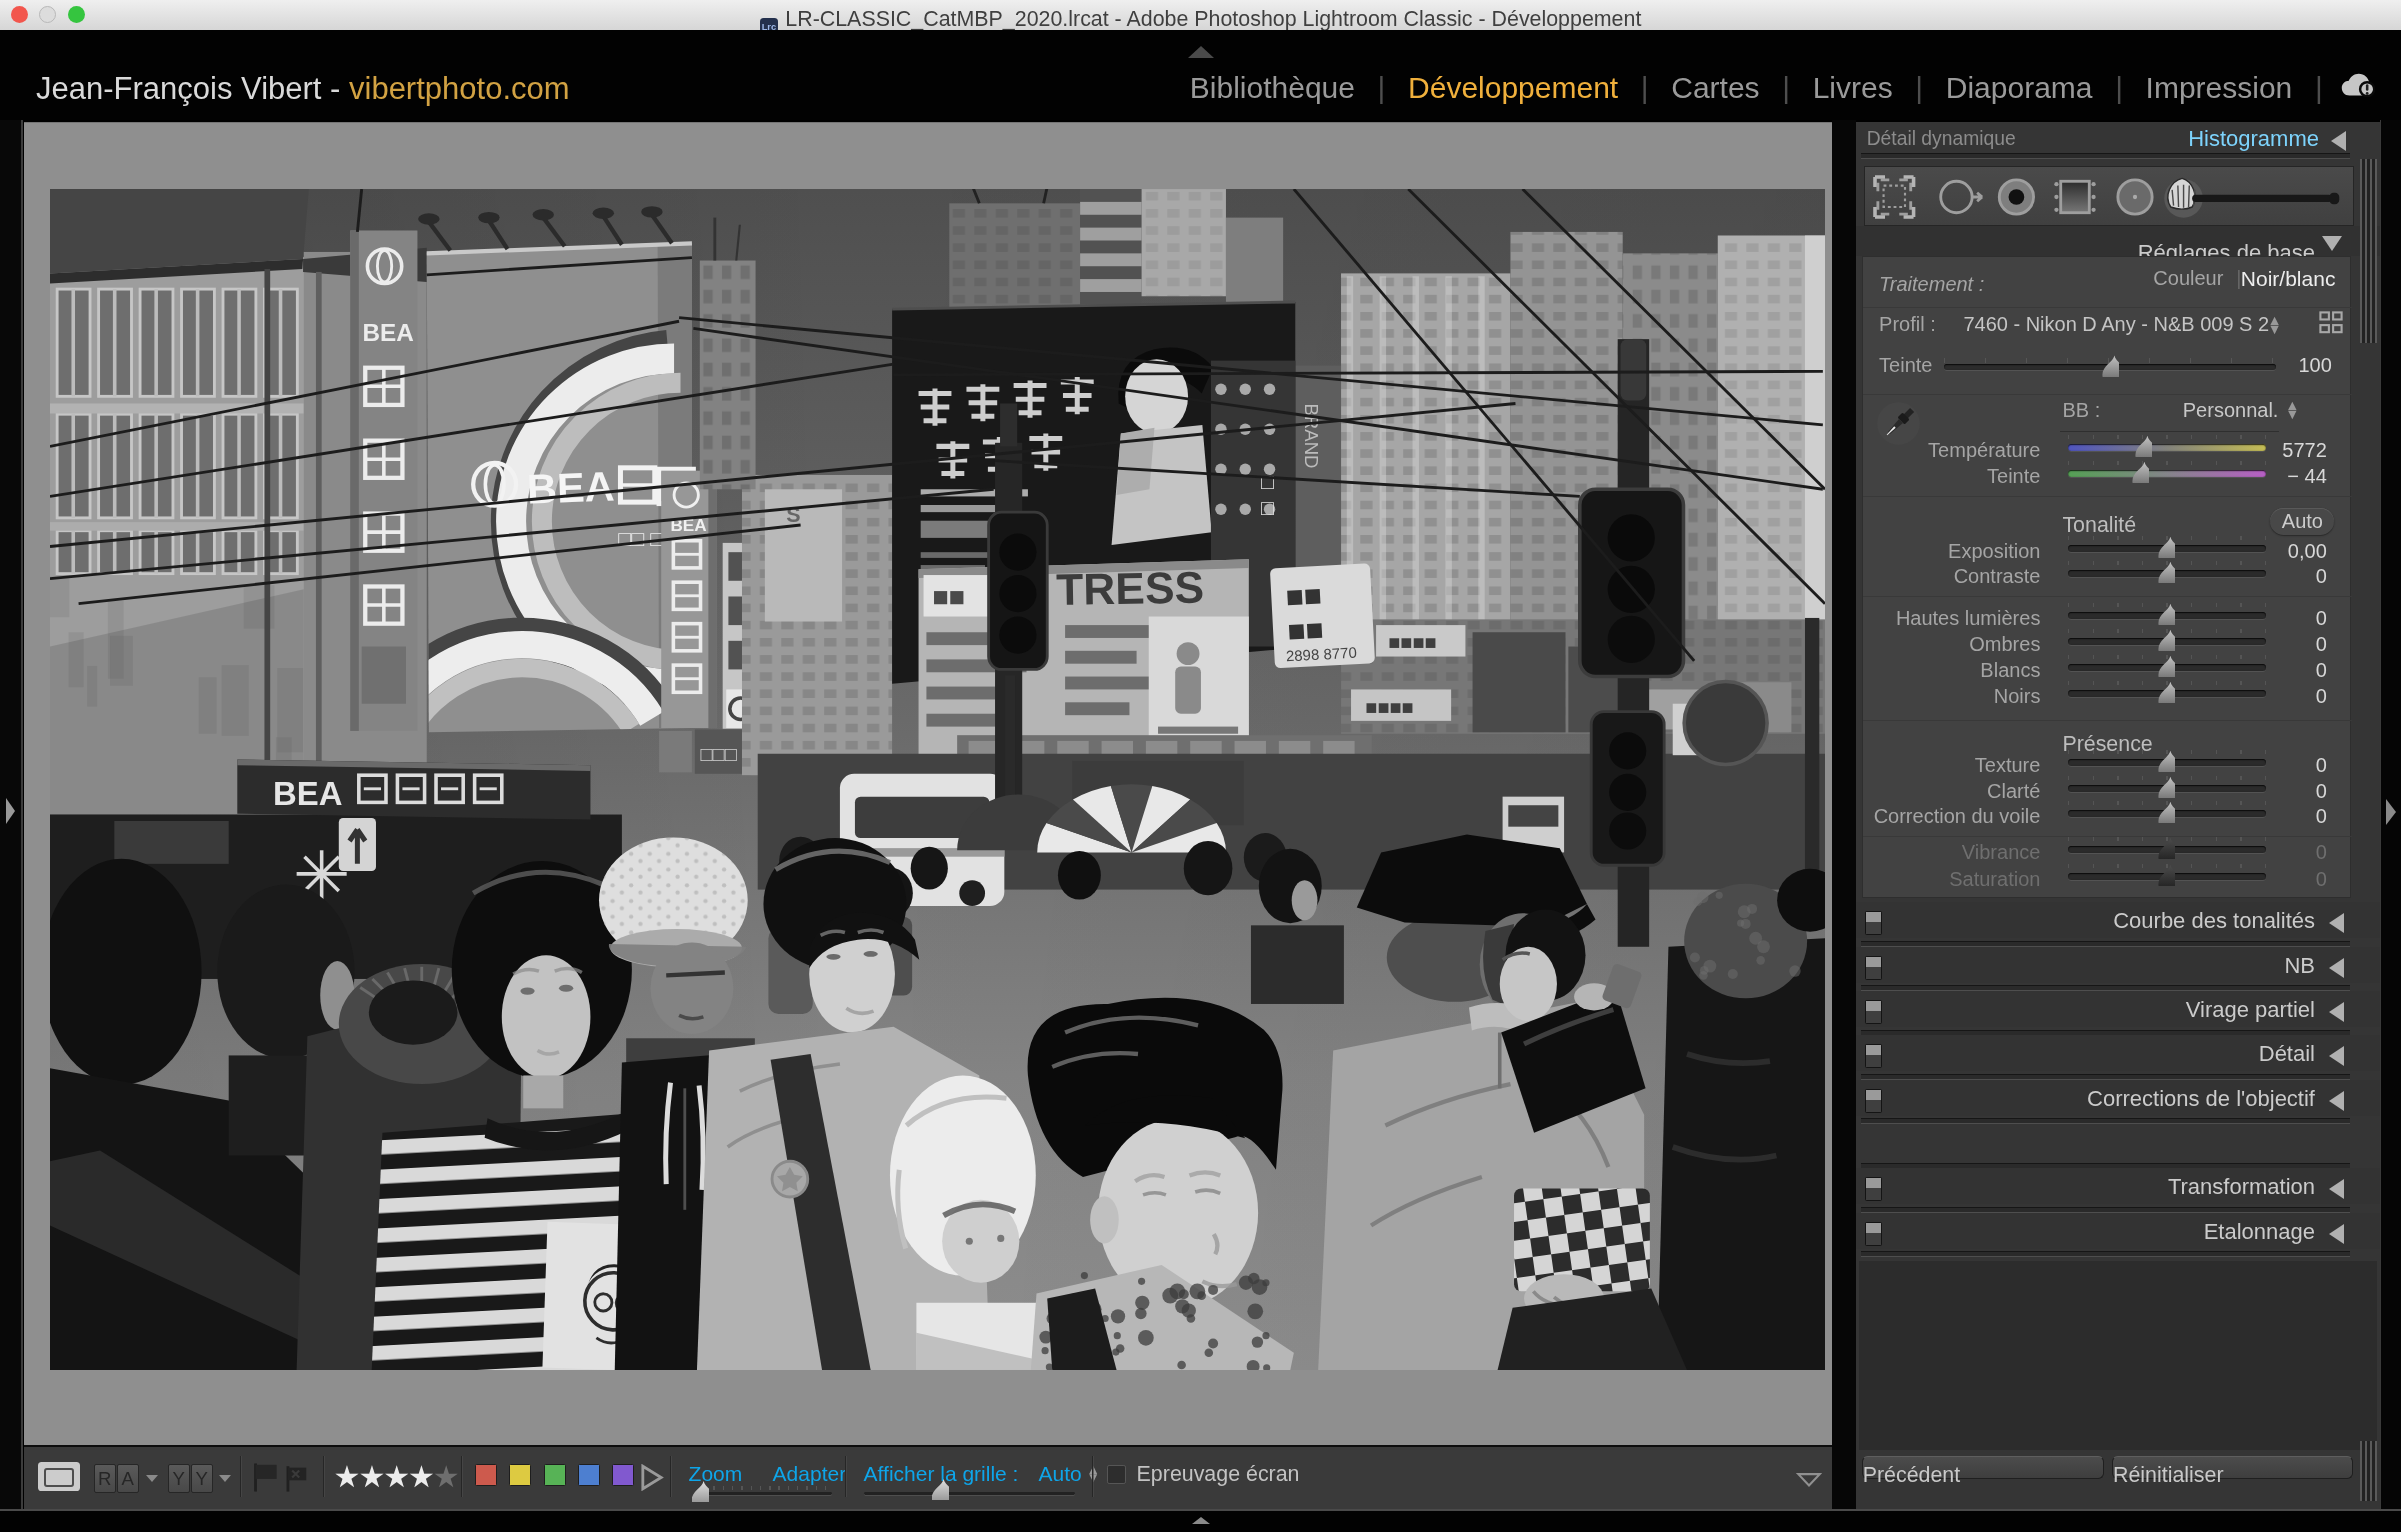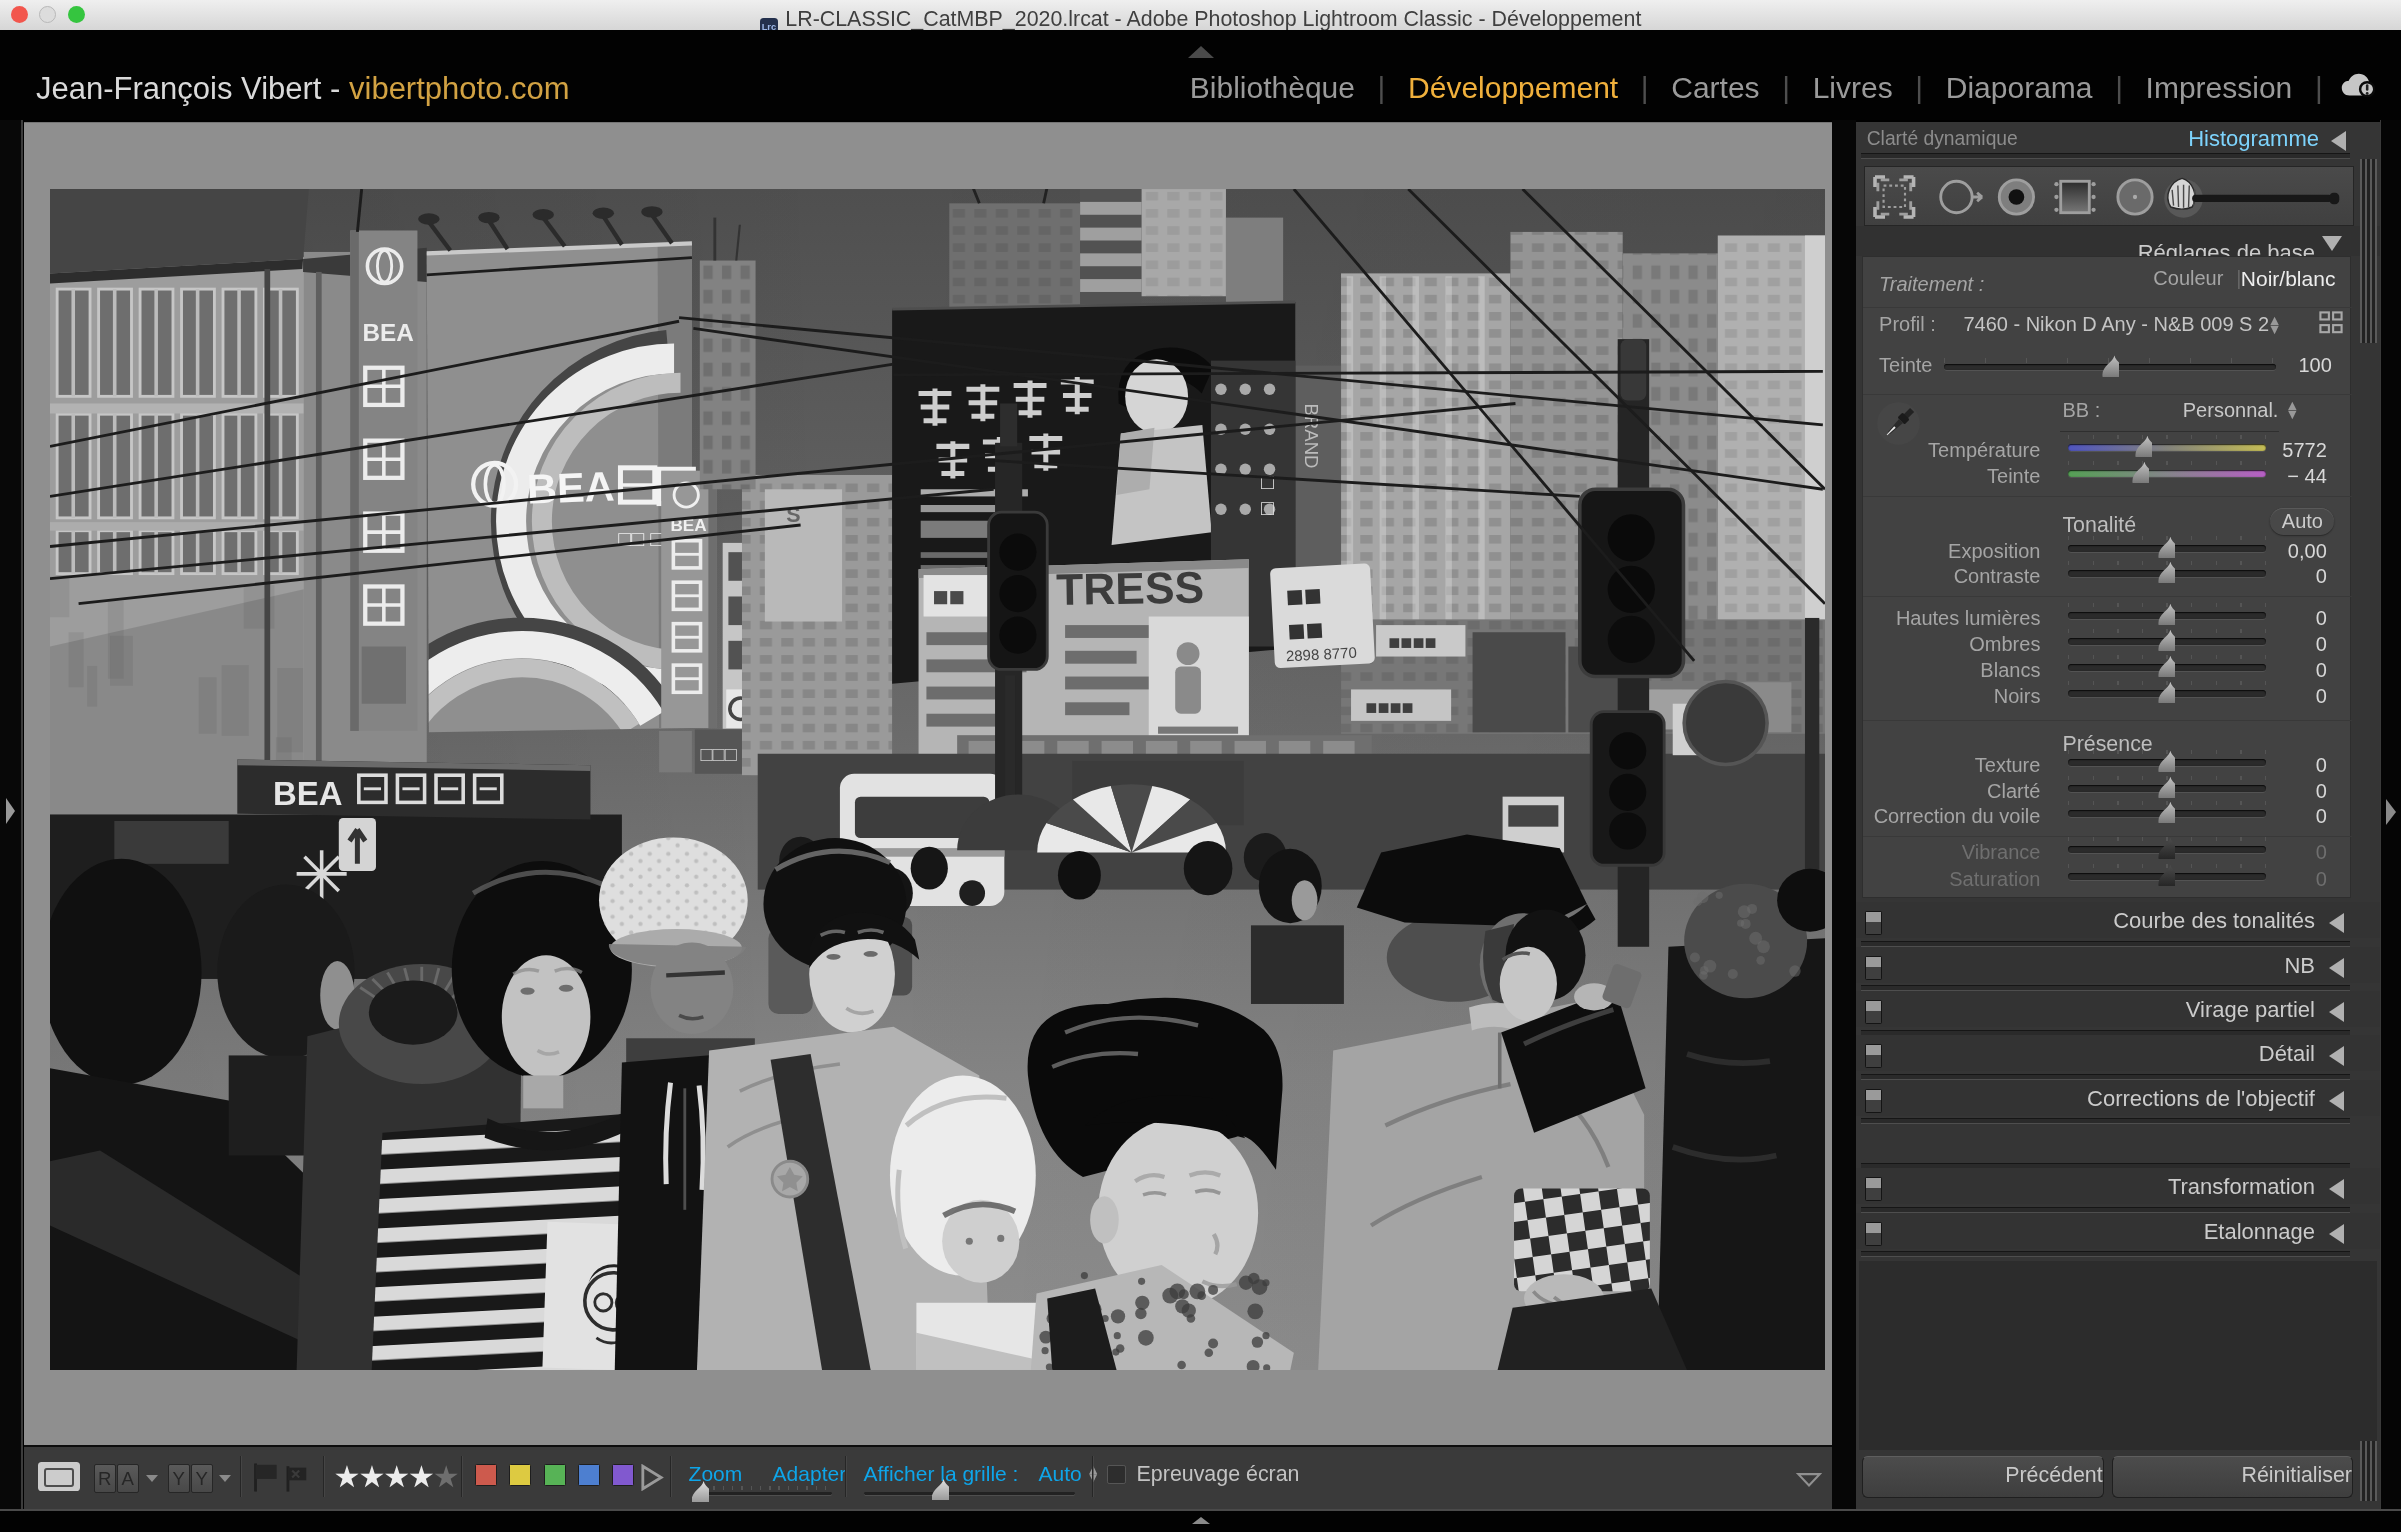--- a/index.html
+++ b/index.html
@@ -41,21 +41,21 @@
 .row .val{position:absolute;right:23.6px;top:1.4px;font-size:20px;color:#d8d8d8;text-align:right;}
 .row .trk{top:5.7px;}
 .row .ticks{top:-2.9px;}
 .dimtxt{color:#6f6f6f !important;}
 .grv{position:absolute;left:5px;width:489px;height:5.7px;border-top:1.4px solid #161616;border-bottom:1.4px solid #4e4e4e;background:#2a2a2a;box-sizing:border-box;}
 .sect{position:absolute;left:0;width:524px;background:#333;}
 .sect .t{position:absolute;right:65px;top:5.7px;font-size:22px;color:#cbcbcb;white-space:nowrap;}
 .sect .tri{position:absolute;right:36px;top:11.4px;width:0;height:0;border-top:10px solid transparent;border-bottom:10px solid transparent;border-right:15.7px solid #b0b0b0;}
 .tgl{position:absolute;left:9.3px;top:9.3px;width:15px;height:21.4px;border:0.7px solid #141414;background:linear-gradient(#9a9a9a 0 45%,#3f3f3f 45%);border-radius:1.4px;}
 
-.btn{height:42px;background:linear-gradient(#4c4c4c,#3e3e3e);border:1.4px solid #1f1f1f;border-top-color:#5e5e5e;border-radius:5.7px;box-sizing:border-box;color:#c9c9c9;font-size:21.4px;text-align:right;line-height:36px;}
+.btn{height:23px;background:linear-gradient(#4c4c4c,#3e3e3e);border:1.4px solid #1f1f1f;border-top-color:#5e5e5e;border-radius:5.7px;box-sizing:border-box;color:#c9c9c9;font-size:21.4px;text-align:left;line-height:36px;}
 .thumbstripe{width:17px;background:repeating-linear-gradient(90deg,#5a5a5a 0 2.1px,#222 2.1px 5px);}
 .ticks{background:repeating-linear-gradient(90deg,#555 0 1.4px,transparent 1.4px 24.6px);}
 
 .tbtn{top:18.6px;width:22px;height:29px;background:linear-gradient(#5a5a5a,#484848);border:0.7px solid #262626;box-sizing:border-box;color:#262626;font-size:18.6px;text-align:center;line-height:27px;border-radius:2.1px;}
 .caret{top:30px;width:0;height:0;border-left:6.4px solid transparent;border-right:6.4px solid transparent;border-top:7.9px solid #8a8a8a;}
 .tdiv{top:11.4px;width:1.4px;height:41px;background:#262626;box-shadow:0.7px 0 0 #4a4a4a;}
 .sw{top:18.6px;width:22px;height:22px;border:1.4px solid #1e1e1e;box-sizing:border-box;border-radius:1.4px;}
 .tlab{top:17px;font-size:21px;color:#0ea5e9;}
 </style>
 </head>
@@ -631,21 +631,21 @@
 <line x1="2060" y1="0" x2="2483" y2="420" stroke="#1c1c1c" stroke-width="4"></line>
 <line x1="1180" y1="260" x2="2480" y2="255" stroke="#1c1c1c" stroke-width="4"></line>
 <line x1="527" y1="120" x2="898" y2="96" stroke="#1c1c1c" stroke-width="4"></line>
 <line x1="430" y1="60" x2="436" y2="0" stroke="#1c1c1c" stroke-width="4"></line>
 <line x1="1322" y1="380" x2="2140" y2="430" stroke="#1c1c1c" stroke-width="4"></line>
 </svg>
 <div class="a" id="midgap"></div>
 <div class="a" id="toolbar"></div>
 <div class="a" id="panel"></div>
 <div class="a" id="panelC" style="left:1856px;top:122px;width:524px;height:1388px;">
-  <div class="a" style="left:10.7px;top:5.7px;font-size:19.3px;color:#8c8c8c;">Clarté dynamique</div>
+  <div class="a" style="left:10.7px;top:5.7px;font-size:19.3px;color:#8c8c8c;">Détail dynamique</div>
   <div class="a ph" style="right:61px;top:3.6px;font-size:22px;">Histogramme</div>
   <div class="a" style="right:34px;top:9.3px;width:0;height:0;border-top:10px solid transparent;border-bottom:10px solid transparent;border-right:15.7px solid #b0b0b0;"></div>
   <div class="a grv" style="top:31px;"></div>
   <div class="a" id="tools" style="left:7.9px;top:44px;width:490px;height:60px;background:linear-gradient(#4a4a4a,#404040);border:0.7px solid #252525;box-sizing:border-box;"><svg width="490" height="60" viewBox="0 0 686 84">
 <g stroke="#9e9e9e" fill="none" stroke-width="3">
 <g>
             <path d="M22 18 h12 M48 18 h12 M22 66 h12 M48 66 h12 M18 22 v12 M18 48 v12 M64 22 v12 M64 48 v12" stroke-width="4"></path>
 <path d="M14 14 h14 M14 14 v14 M68 14 h-14 M68 14 v14 M14 70 h14 M14 70 v-14 M68 70 h-14 M68 70 v-14" stroke="#b5b5b5" stroke-width="5"></path>
 <rect x="26" y="26" width="30" height="30" stroke-dasharray="4 4" stroke-width="3"></rect>
           </g>

